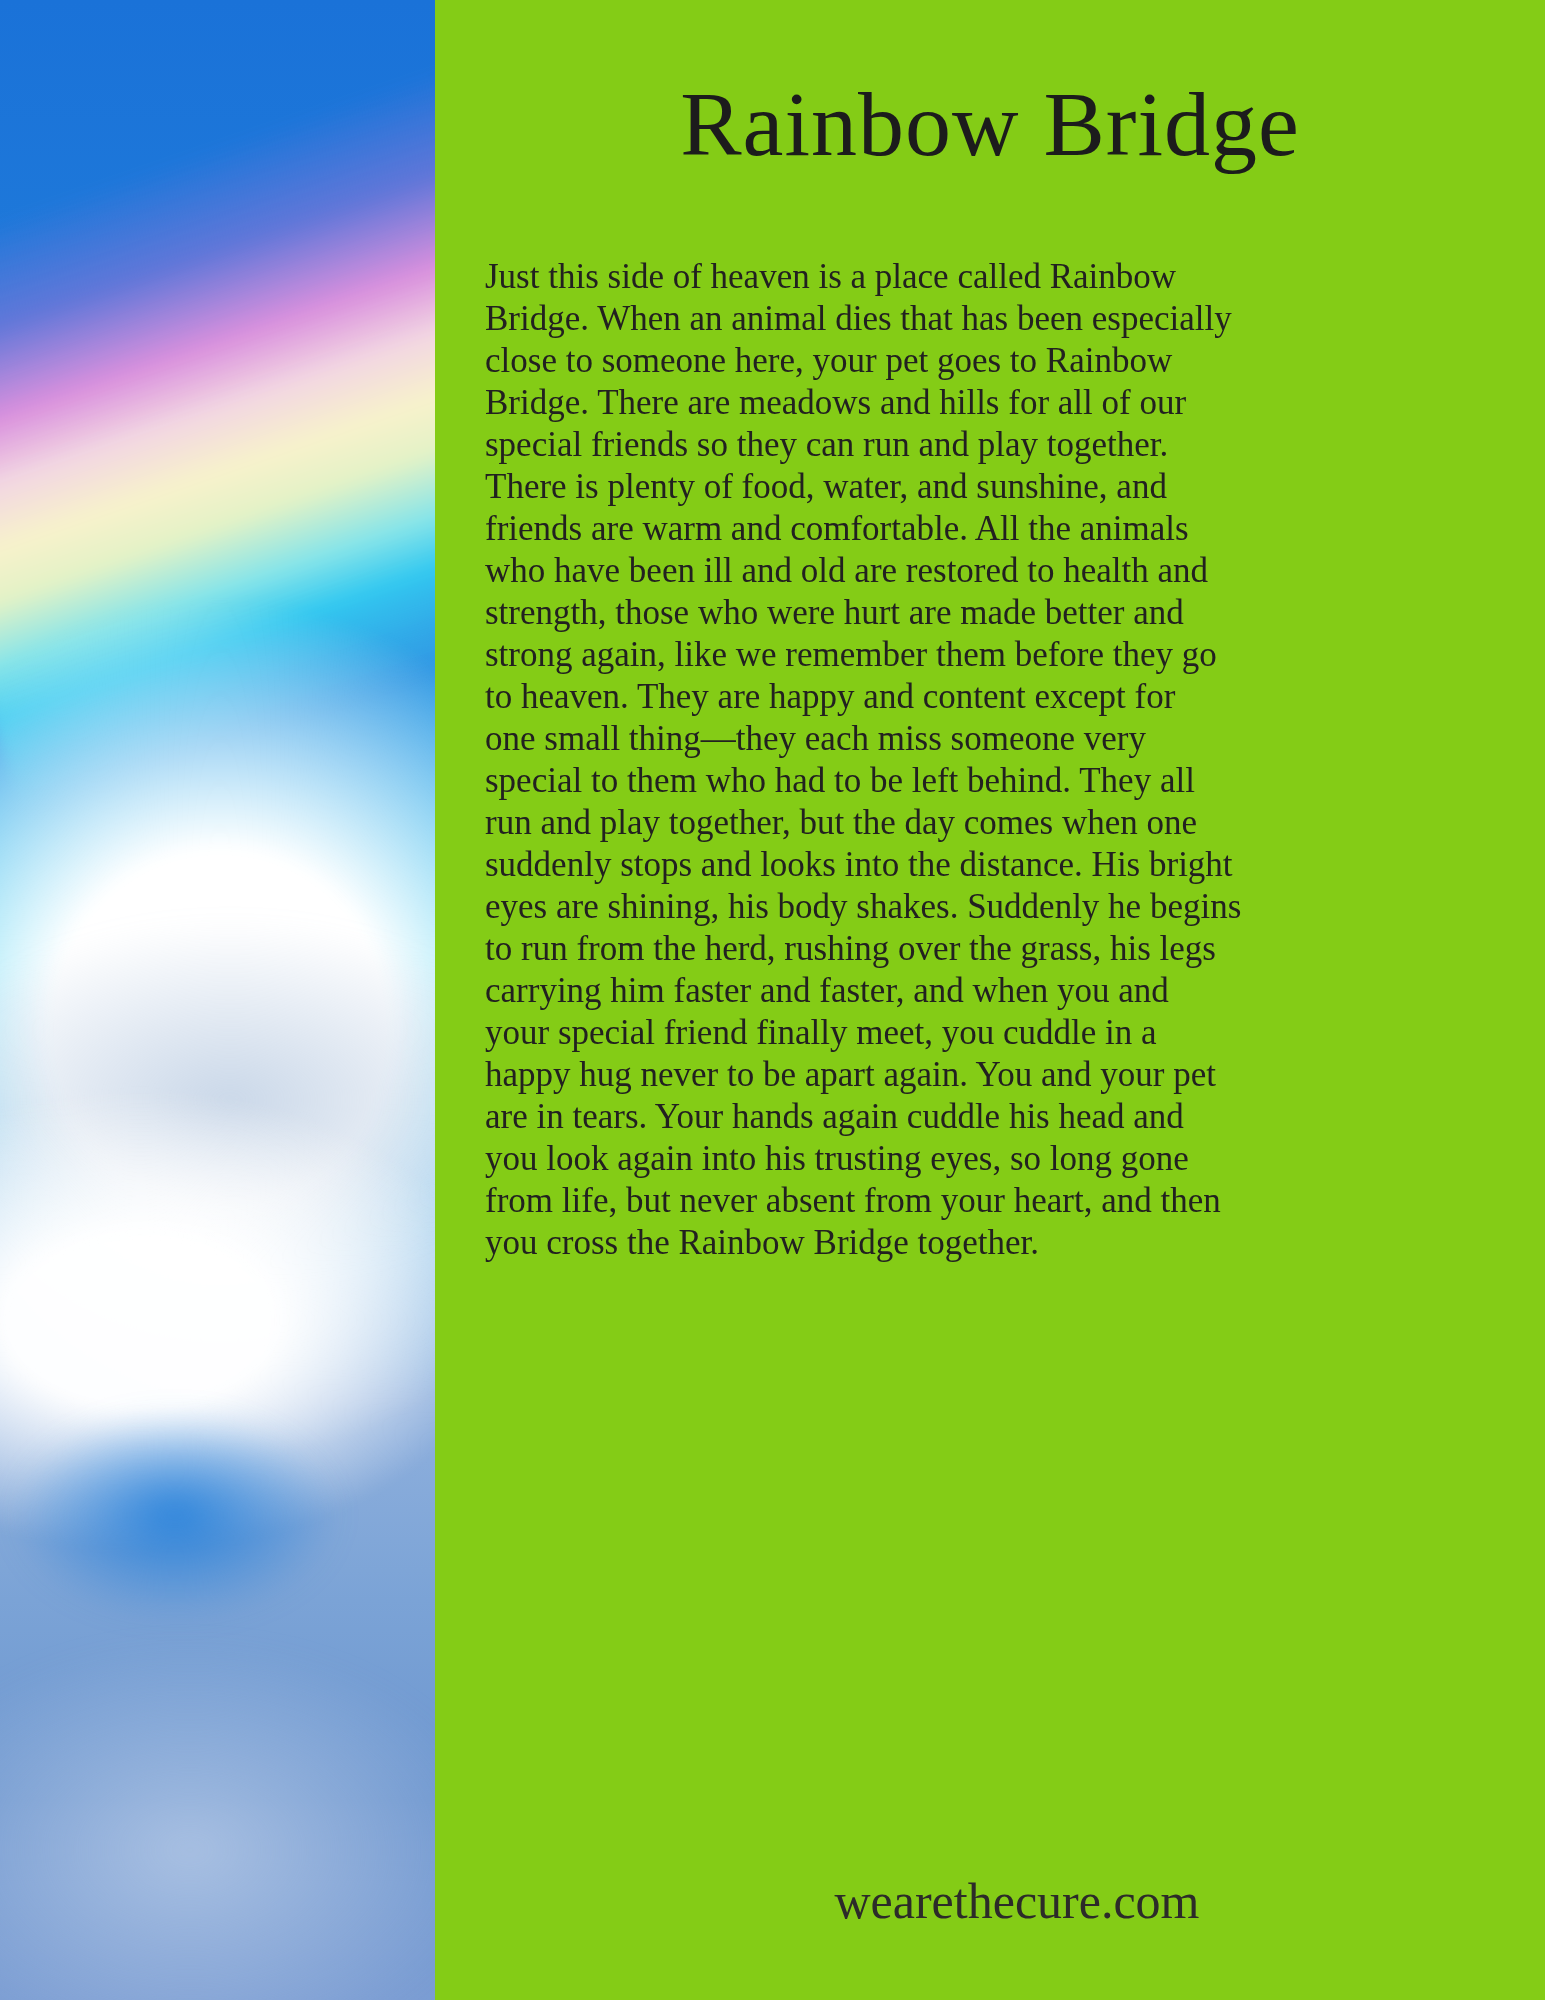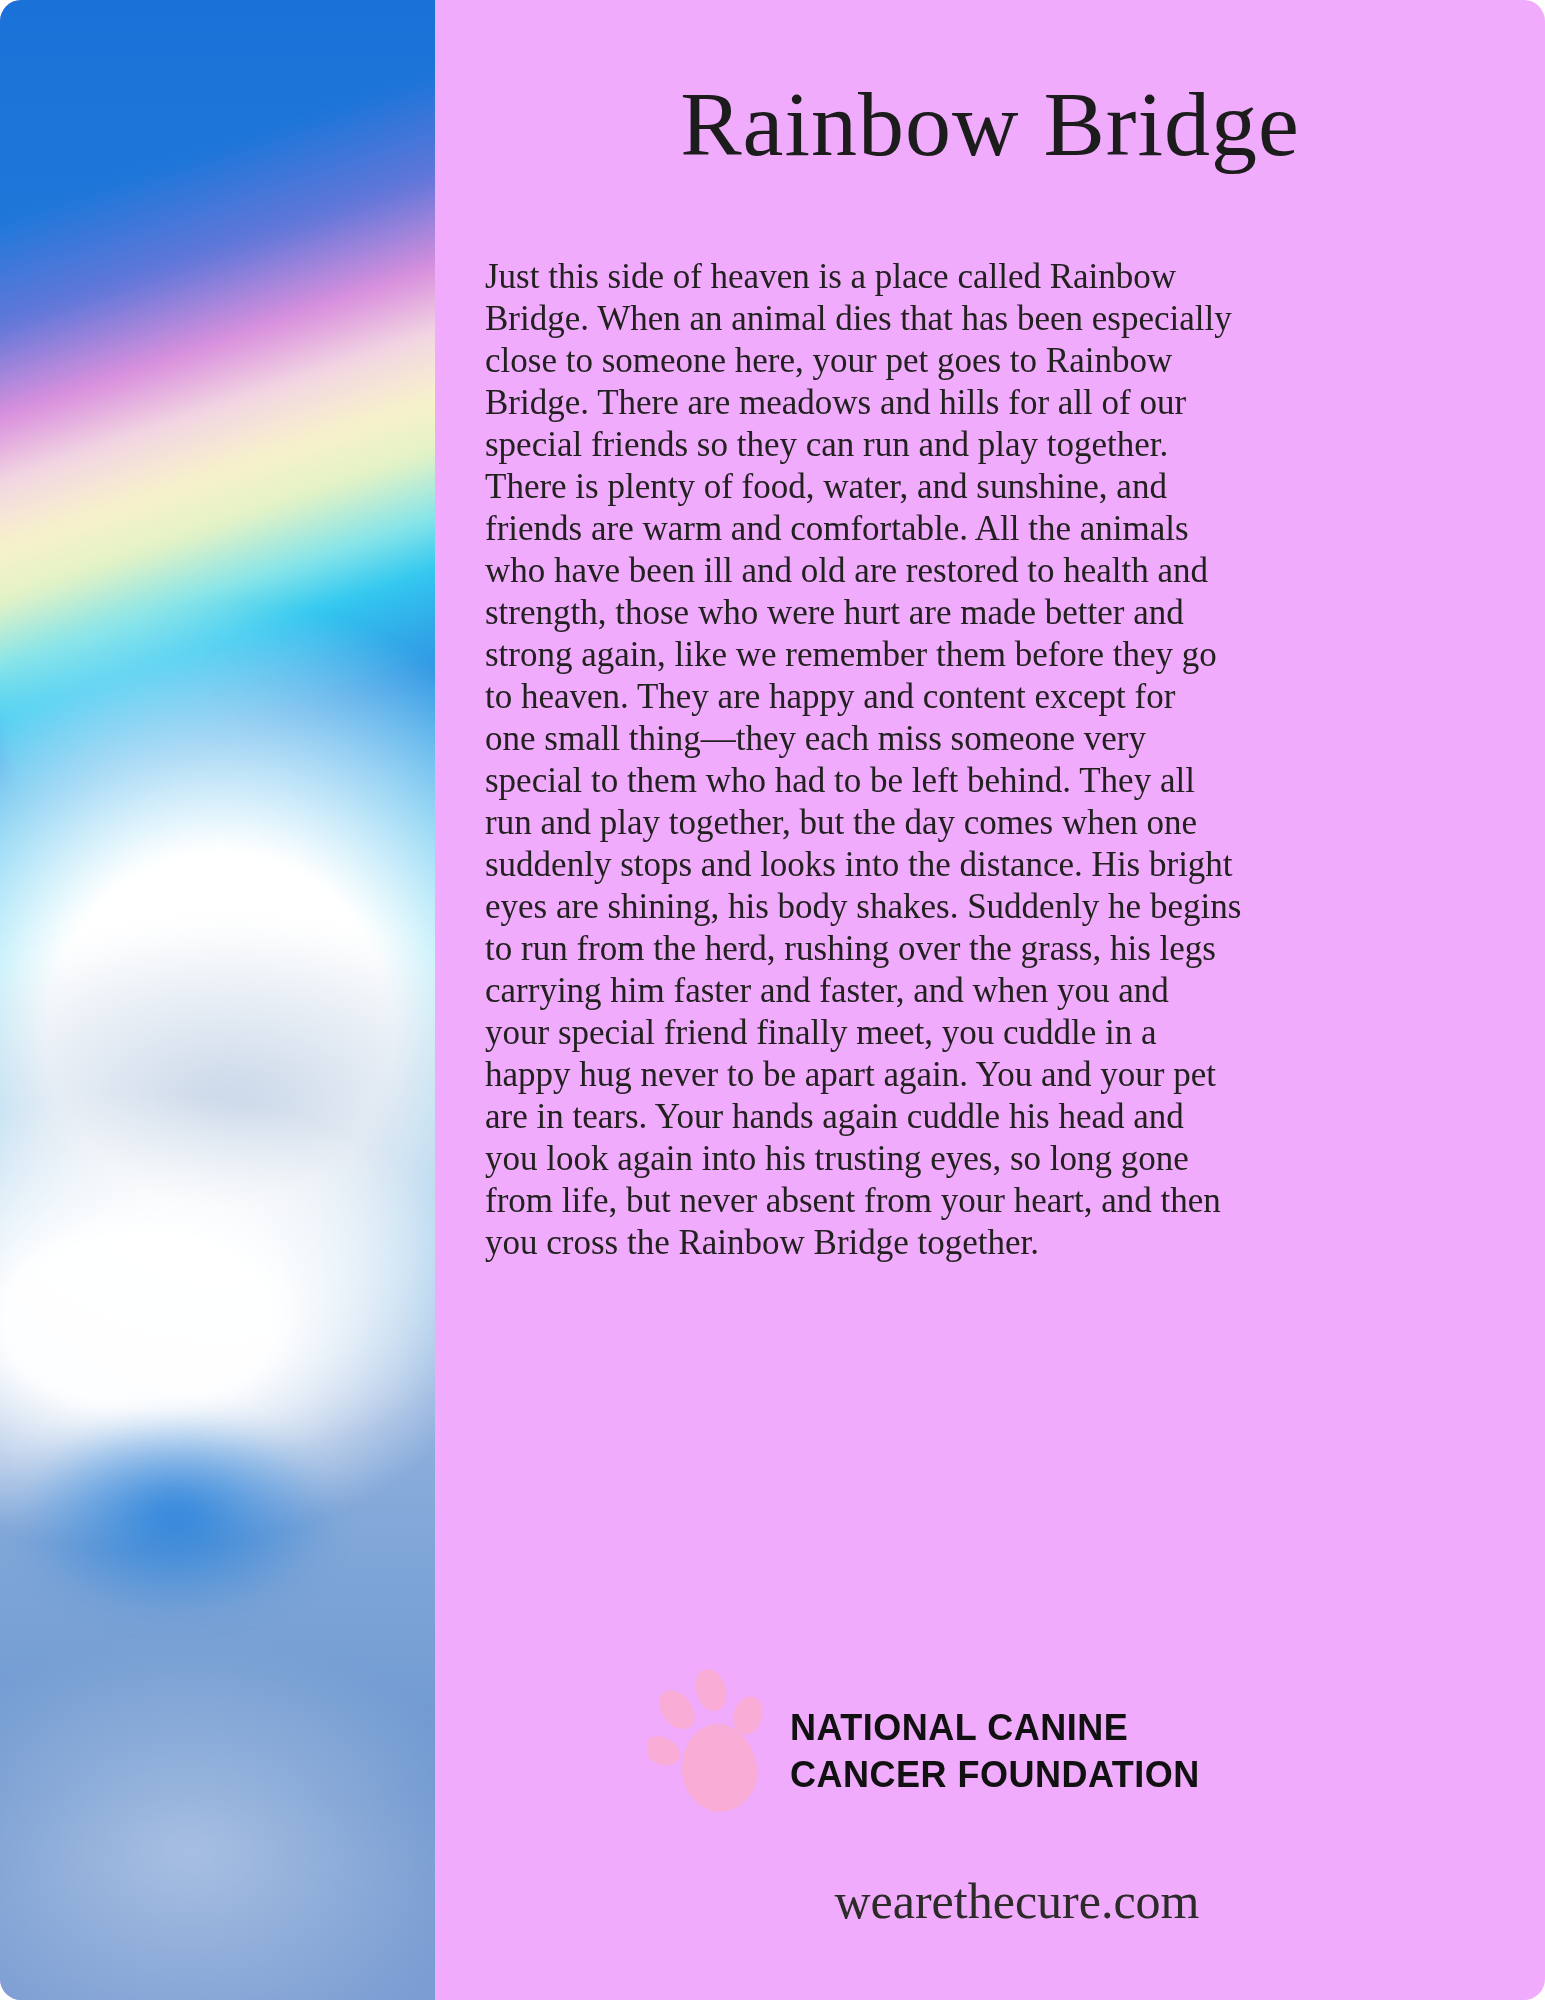--- a/index.html
+++ b/index.html
@@ -1,23 +1,22 @@
 <!DOCTYPE html>
 <html><head>
 <meta charset="utf-8">
 <style>
   html, body { margin: 0; padding: 0; background: #ffffff; }
   .page {
     position: relative;
     width: 1545px;
     height: 2000px;
-    background: #f0abfc;
+    background: #84cc16;
     overflow: hidden;
     font-family: "Liberation Serif", "DejaVu Serif", serif;
-    border-radius: 21px;
   }
 
   
   .sidebar-photo {
     position: absolute;
     left: 0; top: 0;
     width: 435px; height: 2000px;
     overflow: hidden;
     background: linear-gradient(180deg,
       #1a72d8 0%,
@@ -160,35 +159,18 @@
 eyes are shining, his body shakes. Suddenly he begins
 to run from the herd, rushing over the grass, his legs
 carrying him faster and faster, and when you and
 your special friend finally meet, you cuddle in a
 happy hug never to be apart again. You and your pet
 are in tears. Your hands again cuddle his head and
 you look again into his trusting eyes, so long gone
 from life, but never absent from your heart, and then
 you cross the Rainbow Bridge together.</p>
 
-    <div class="logo-row">
-      <span>
-        <svg width="135" height="178" viewBox="0 0 100 130" xmlns="http://www.w3.org/2000/svg">
-          <g fill="#F8ACD6" transform="rotate(-14 50 65)">
-            <ellipse cx="30" cy="30" rx="11" ry="16" transform="rotate(-24 30 30)"></ellipse>
-            <ellipse cx="58" cy="22" rx="11" ry="16" transform="rotate(-3 58 22)"></ellipse>
-            <ellipse cx="12" cy="57" rx="10" ry="14" transform="rotate(-52 12 57)"></ellipse>
-            <ellipse cx="80" cy="47" rx="10.5" ry="14.5" transform="rotate(30 80 47)"></ellipse>
-            <path d="M45 48 C57 44 70 52 74 64 C79 76 80 92 70 102 C60 113 44 115 34 107 C24 99 20 86 23 74 C26 60 35 51 45 48 Z"></path>
-          </g>
-        </svg>
-      </span>
-      <div class="logo-text">
-        <div>NATIONAL CANINE</div>
-        <div>CANCER FOUNDATION</div>
-      </div>
-    </div>
 
     <div class="website">wearethecure.com</div>
 
   </div>
 
 </div>
 
 </body></html>

